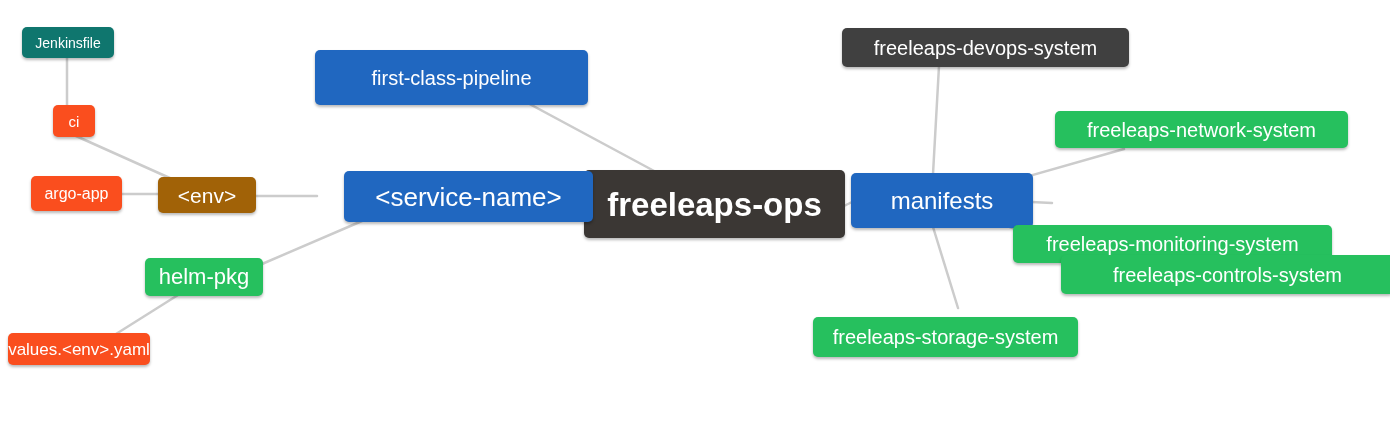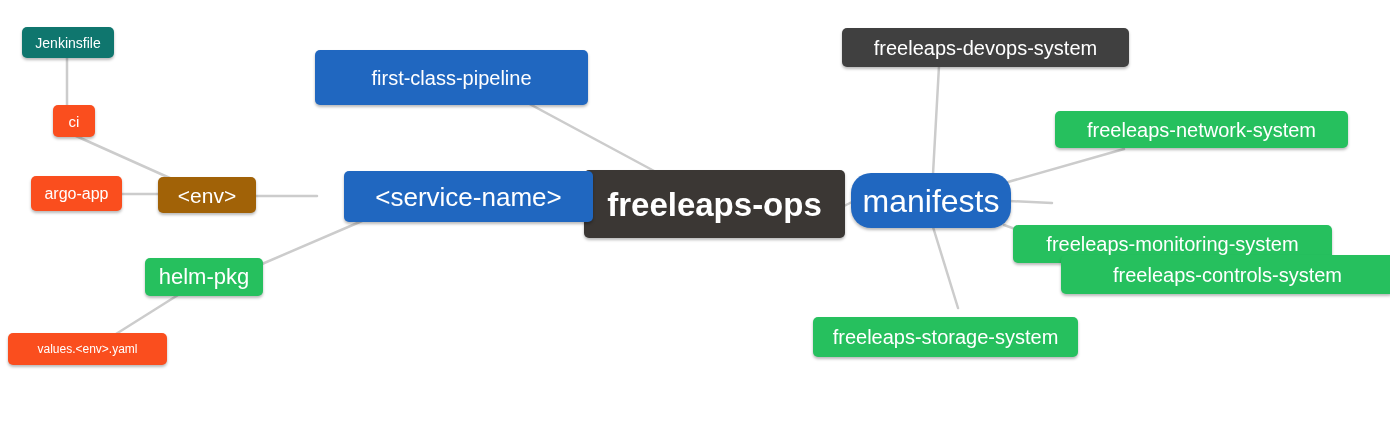--- a/index.html
+++ b/index.html
@@ -60,26 +60,26 @@
       <line x1="933" y1="174" x2="939" y2="66"></line>
       <line x1="1008" y1="182" x2="1124" y2="149"></line>
       <line x1="1009" y1="201" x2="1052" y2="203"></line>
       <line x1="1004" y1="225" x2="1093" y2="257"></line>
       <line x1="933" y1="227" x2="958" y2="308"></line>
     </svg>
   <div id="nodes">
       <div class="node" style="left: 584px; top: 170px; width: 261px; height: 68px; font-size: 33px; background: rgb(59, 55, 52); font-weight: bold;">freeleaps-ops</div>
       <div class="node" style="left: 315px; top: 50px; width: 273px; height: 55px; font-size: 20px; background: rgb(32, 103, 192);">first-class-pipeline</div>
       <div class="node" style="left: 316px; top: 171px; width: 249px; height: 51px; font-size: 26px; background: rgb(32, 103, 192); margin-left: 28px;">&lt;service-name&gt;</div>
-      <div class="node" style="left: 851px; top: 173px; width: 160px; height: 55px; font-size: 32px; background: rgb(32, 103, 192); border-radius: 20px;">manifests</div>
+      <div class="node" style="left: 851px; top: 173px; width: 182px; height: 55px; font-size: 24px; background: rgb(32, 103, 192);">manifests</div>
       <div class="node" style="left: 158px; top: 177px; width: 98px; height: 36px; font-size: 21px; background: #a16207;">&lt;env&gt;</div>
       <div class="node" style="left: 145px; top: 258px; width: 118px; height: 38px; font-size: 22px; background: rgb(38, 192, 94);">helm-pkg</div>
       <div class="node" style="left: 53px; top: 105px; width: 42px; height: 32px; font-size: 15px; background: rgb(250, 78, 30);">ci</div>
       <div class="node" style="left: 31px; top: 176px; width: 91px; height: 35px; font-size: 16px; background: rgb(250, 78, 30);">argo-app</div>
-      <div class="node" style="left: 8px; top: 333px; width: 159px; height: 32px; font-size: 12px; background: rgb(250, 78, 30);">values.&lt;env&gt;.yaml</div>
+      <div class="node" style="left: 8px; top: 333px; width: 142px; height: 32px; font-size: 17px; background: rgb(250, 78, 30);">values.&lt;env&gt;.yaml</div>
       <div class="node" style="left: 22px; top: 27px; width: 92px; height: 31px; font-size: 14px; background: #0f766e;">Jenkinsfile</div>
       <div class="node" style="left: 796px; top: 28px; width: 287px; height: 39px; font-size: 20px; background: #404040; margin-left: 46px;">freeleaps-devops-system</div>
       <div class="node" style="left: 1055px; top: 111px; width: 293px; height: 37px; font-size: 20px; background: rgb(38, 192, 94);">freeleaps-network-system</div>
       <div class="node" style="left: 1013px; top: 185px; width: 319px; height: 38px; font-size: 20px; background: rgb(38, 192, 94); margin-top: 40px;">freeleaps-monitoring-system</div>
       <div class="node" style="left: 1061px; top: 255px; width: 333px; height: 39px; font-size: 20px; background: rgb(38, 192, 94);">freeleaps-controls-system</div>
       <div class="node" style="left: 813px; top: 317px; width: 265px; height: 40px; font-size: 20px; background: rgb(38, 192, 94);">freeleaps-storage-system</div>
     </div>
 </div>
 
 </body></html>

